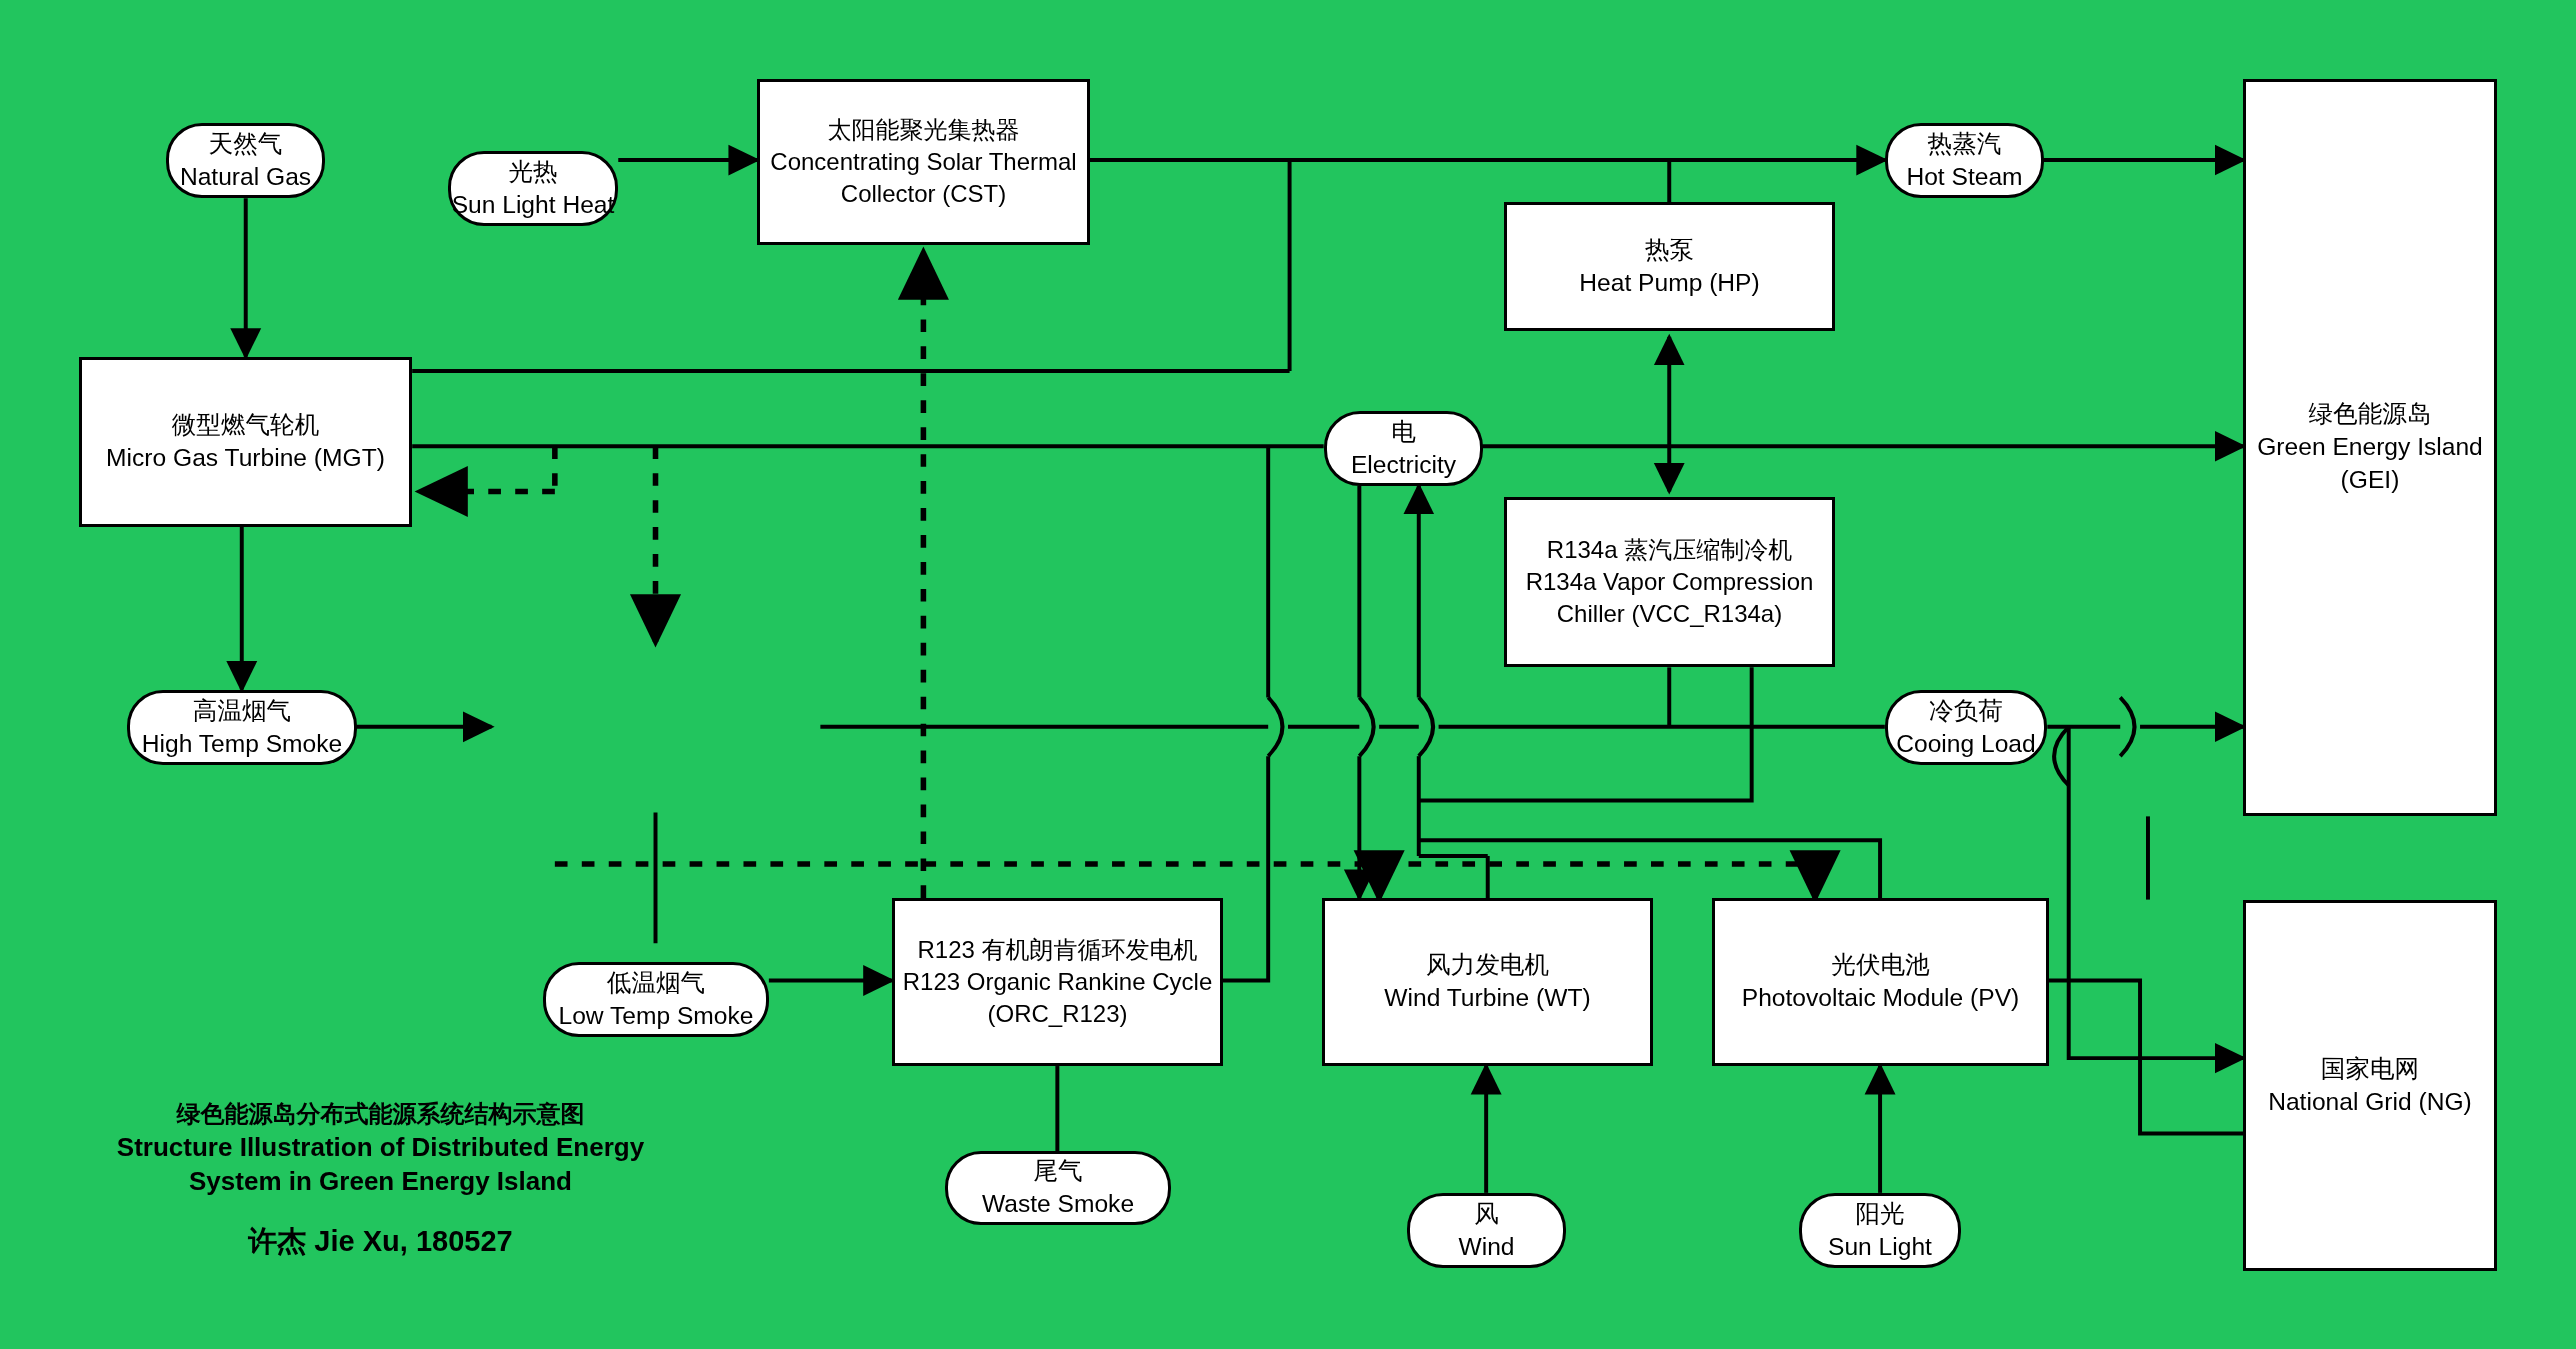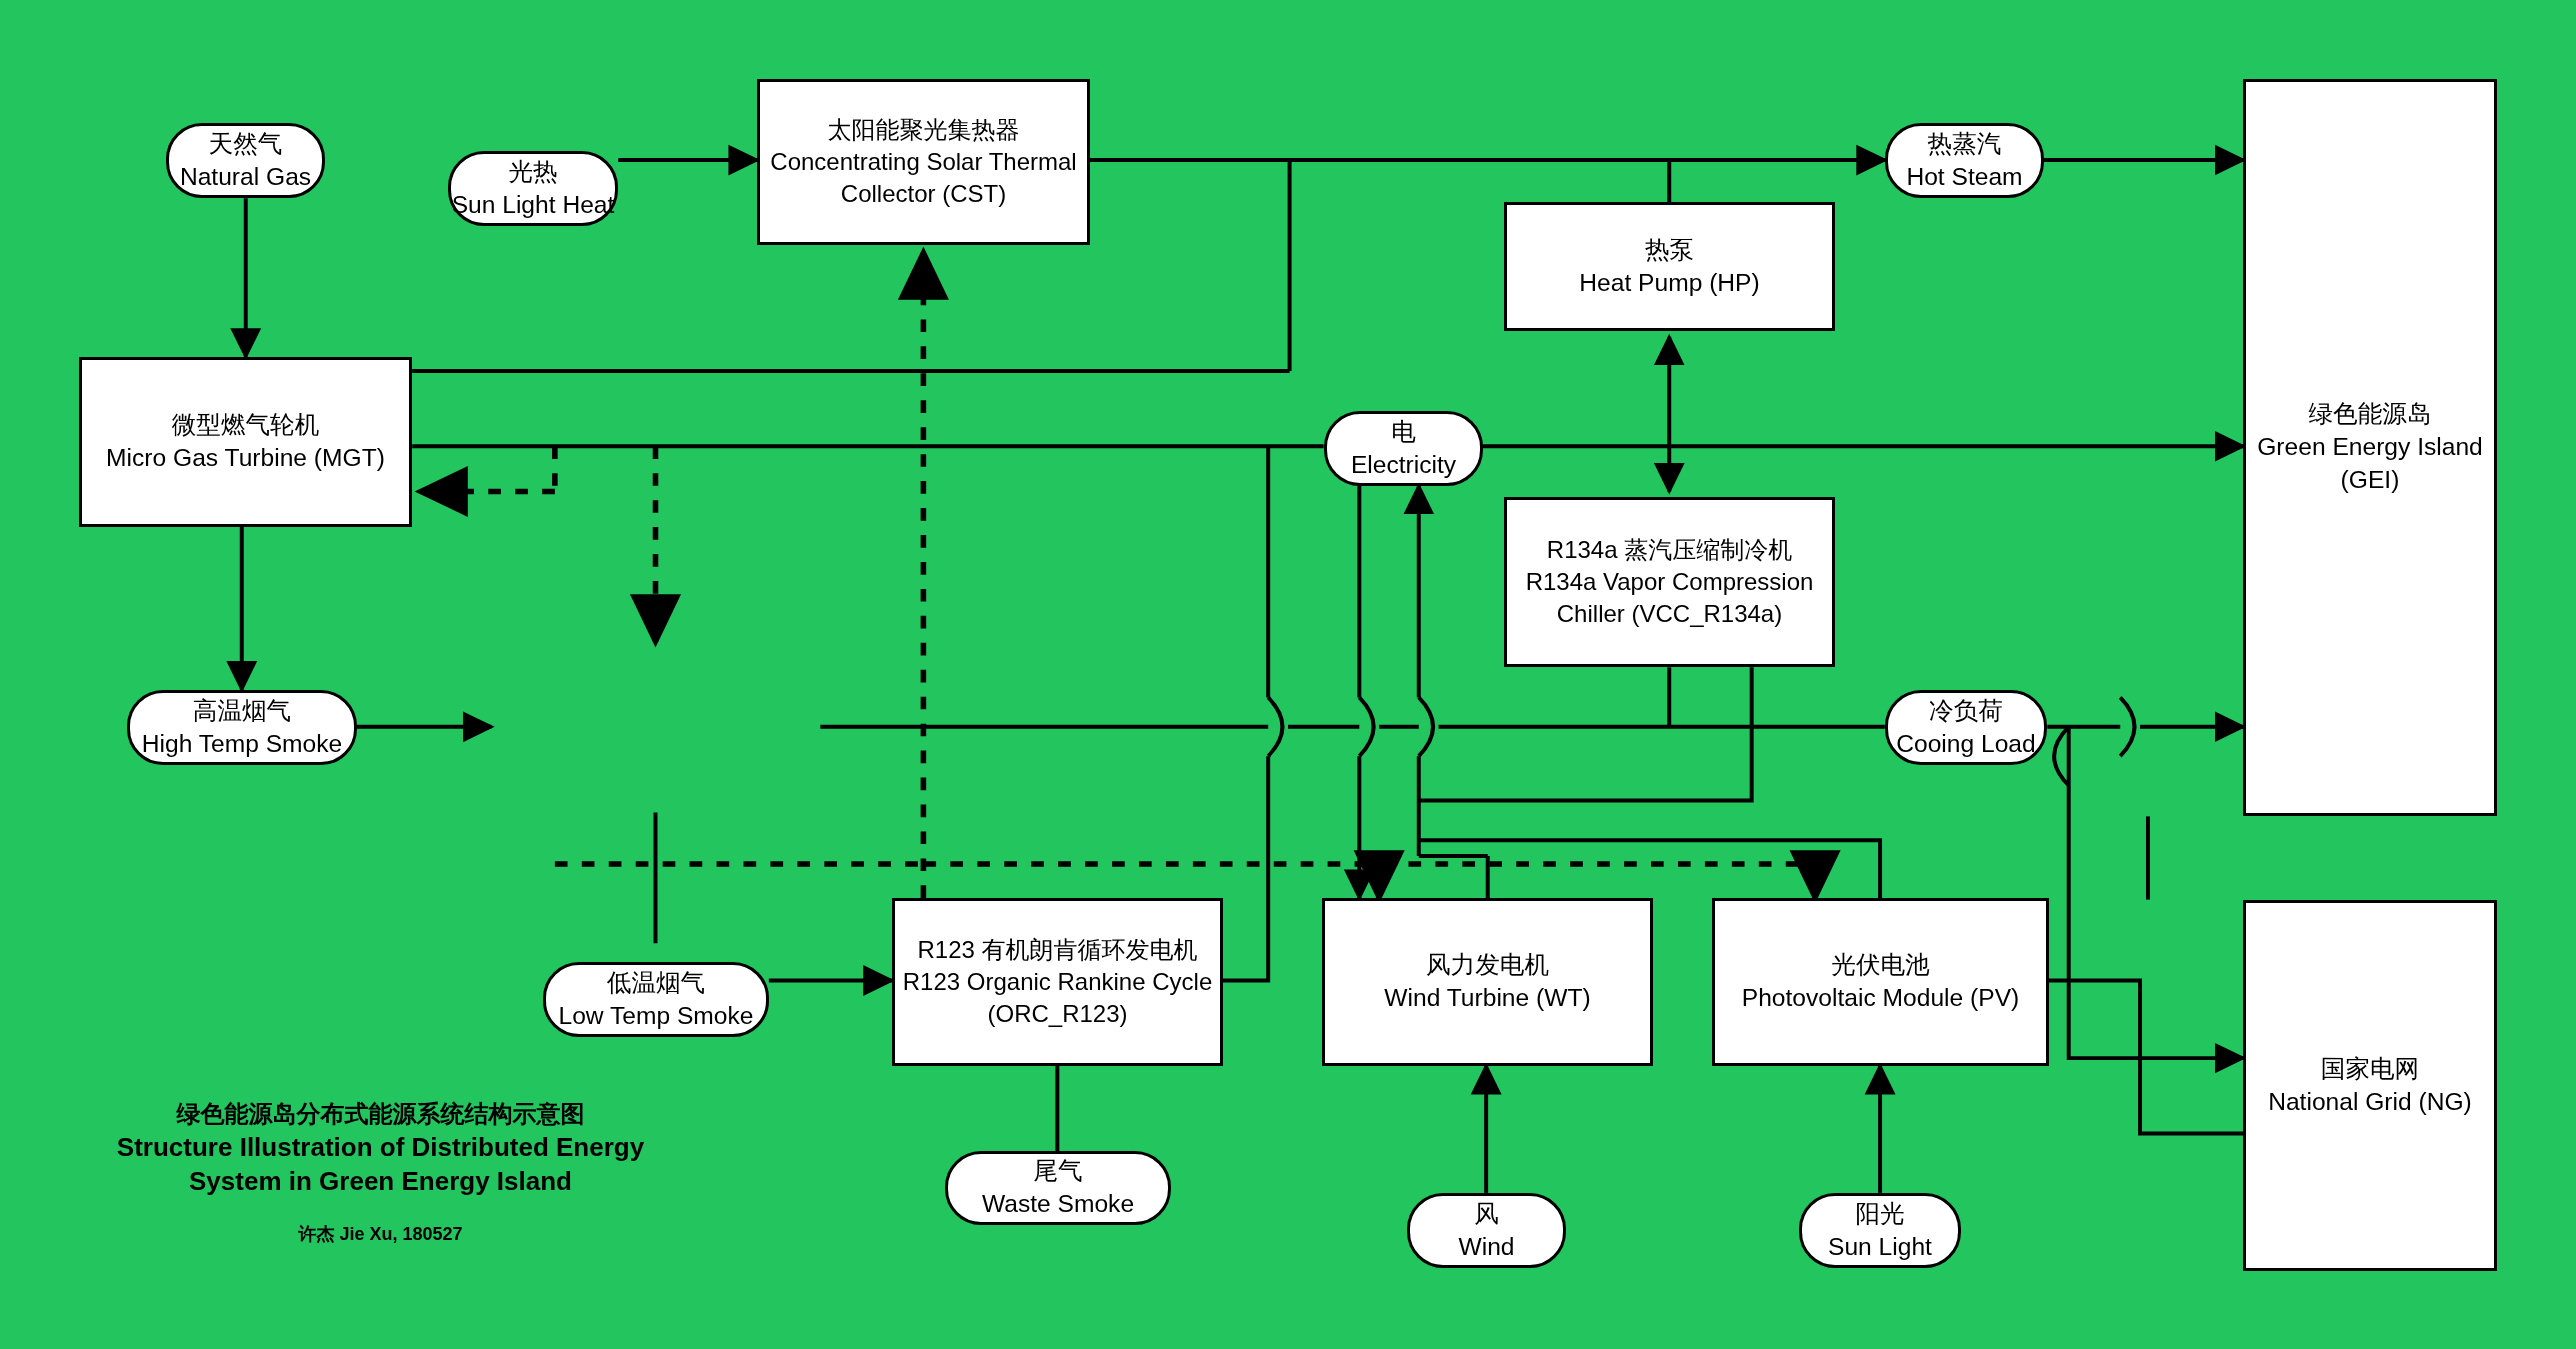--- a/index.html
+++ b/index.html
@@ -14,21 +14,21 @@
   .node.proc{border-radius:0;}
   .node.flow{border-radius:36px;}
   .node .lbl{display:block;white-space:pre-line;}
   .fs30{font-size:24px;}
   .fs31{font-size:24.6px;}
 
   #caption{position:absolute;left:103px;top:1098px;width:555px;text-align:center;
            font-weight:bold;color:#000;}
   #caption .l1{font-size:24px;line-height:1.32;}
   #caption .l2{font-size:26px;line-height:1.32;}
-  #caption .l3{font-size:18px;margin-top:24px;}
+  #caption .l3{font-size:29px;margin-top:24px;}
 </style>
 </head>
 <body>
 
 <div id="stage">
 
   <svg id="wires" viewBox="0 0 3250 1702" xmlns="http://www.w3.org/2000/svg">
     <defs>
       <marker id="ah" markerWidth="9" markerHeight="9" refX="7.2" refY="4.5" orient="auto" markerUnits="strokeWidth">
         <path d="M0,0.6 L8,4.5 L0,8.4 Z" fill="#000"></path>

